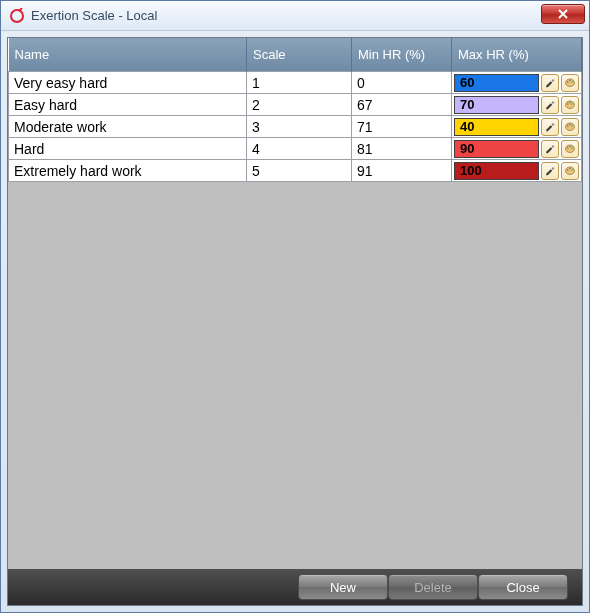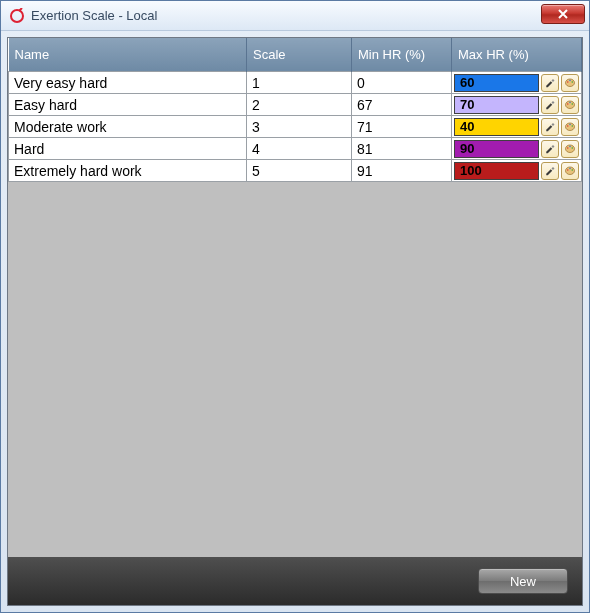--- a/index.html
+++ b/index.html
@@ -82,21 +82,21 @@
   .mini-btn {
     width: 18px; height: 18px;
     background: linear-gradient(#fdf7e8, #f7e9c0);
     border: 1px solid #b89b55;
     border-radius: 3px;
     display: flex; align-items: center; justify-content: center;
     cursor: pointer;
   }
   .mini-btn svg { width: 12px; height: 12px; }
   .footer {
-    height: 48px;
+    height: 36px;
     background: linear-gradient(#4f4f4f, #2b2b2b);
     display: flex; align-items: center; justify-content: flex-end;
     padding: 0 14px;
     gap: 0;
   }
   .btn {
     width: 90px; height: 26px;
     background: linear-gradient(#a9a9a9, #7d7d7d 48%, #6e6e6e 52%, #8b8b8b);
     border: 1px solid #4c4c4c;
     border-radius: 4px;
@@ -221,21 +221,21 @@
                   </div>
                 </div>
               </td>
             </tr>
             <tr>
               <td>Hard</td>
               <td>4</td>
               <td>81</td>
               <td class="maxhr-cell">
                 <div class="maxhr-row">
-                  <div class="maxhr-box" style="background:#a21caf">90</div>
+                  <div class="maxhr-box" style="background:#ef4444">90</div>
                   <div class="mini-btn">
                     <span><svg viewBox="0 0 16 16">
                         <path d="M3 13 L9 7 L11 9 L5 15 L3 15 Z" fill="#3a3a3a"></path>
                         <path d="M10 6 L12 4 L14 6 L12 8 Z" fill="#8a8a8a"></path>
                       </svg></span>
                   </div>
                   <div class="mini-btn">
                     <span><svg viewBox="0 0 16 16">
                         <ellipse cx="8" cy="9" rx="6" ry="5" fill="#e8c27a" stroke="#9b732f"></ellipse>
                         <circle cx="5" cy="8" r="1" fill="#d33"></circle>
@@ -268,16 +268,18 @@
                       </svg></span>
                   </div>
                 </div>
               </td>
             </tr>
           </tbody>
       </table>
     </div>
     <div class="footer">
       <div class="btn">New</div>
+      <div class="btn disabled">Delete</div>
+      <div class="btn">Close</div>
     </div>
   </div>
 
 </div>
 
 </body></html>

